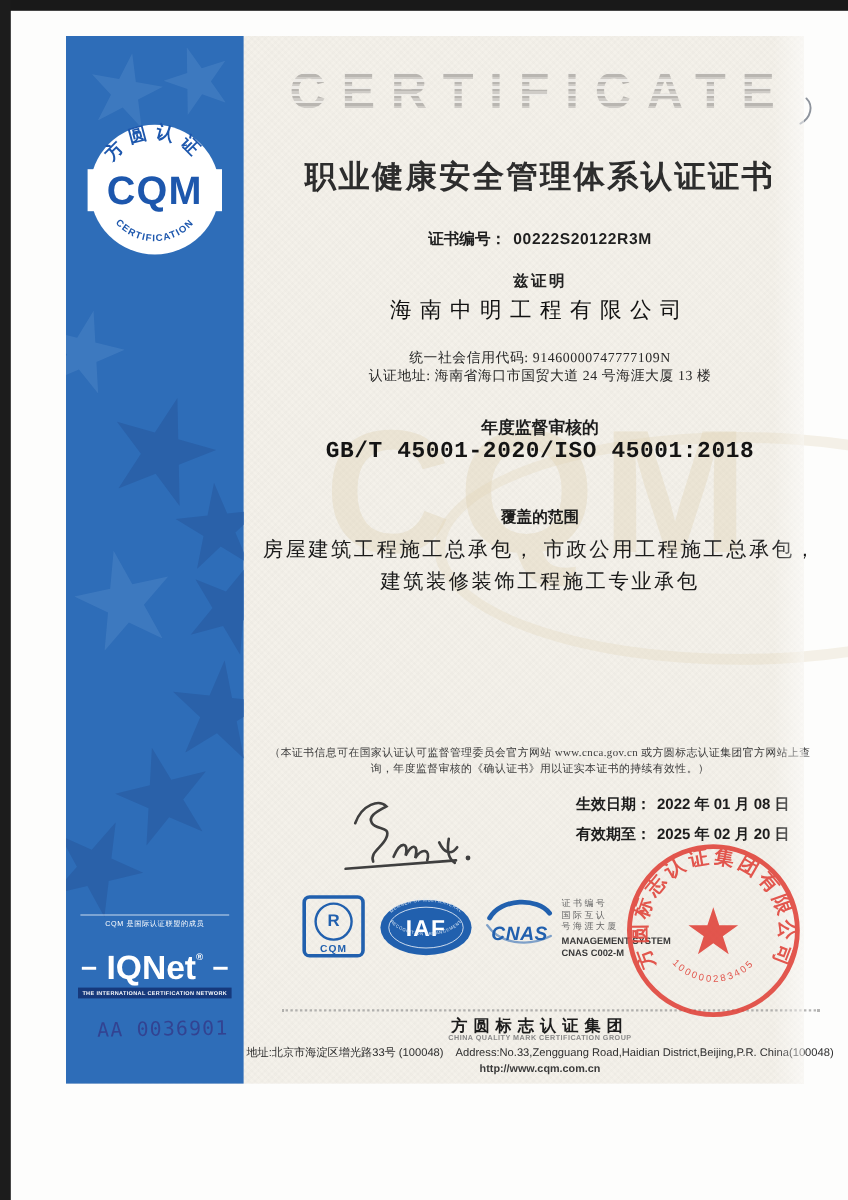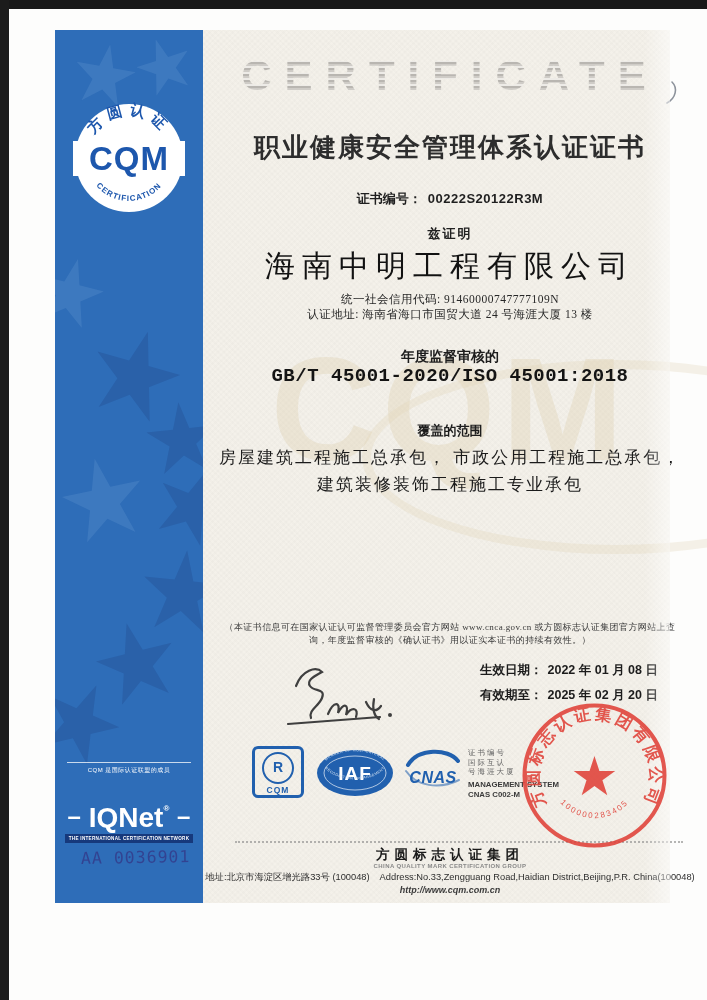--- a/index.html
+++ b/index.html
@@ -23,21 +23,21 @@
   .strip{position:absolute;left:0;top:0;width:148px;height:873px;background:#2e6db8;overflow:hidden;}
   .star{position:absolute;clip-path:polygon(50% 0%,61.8% 38.2%,100% 38.2%,69.1% 61.8%,80.9% 100%,50% 76.4%,19.1% 100%,30.9% 61.8%,0% 38.2%,38.2% 38.2%);}
   .star.dark{background:#2a61a9;}
   .star.light{background:#4a83c5;opacity:.55;}
 
   .badge{position:absolute;left:18px;top:72px;width:112px;height:112px;}
 
   .iqnet{position:absolute;left:6px;top:732px;width:136px;text-align:center;color:#fff;}
   .iqnet-member{font-size:6px;letter-spacing:.5px;border-top:1px solid rgba(255,255,255,.75);
     width:124px;margin:0 auto;padding-top:3px;white-space:nowrap;overflow:hidden;}
-  .iqnet-name-row{margin-top:19px;font-weight:bold;font-size:28px;line-height:30px;white-space:nowrap;}
+  .iqnet-name-row{margin-top:8px;font-weight:bold;font-size:28px;line-height:30px;white-space:nowrap;}
   .iqnet-dash{font-size:24px;vertical-align:3px;font-weight:bold;}
   .iqnet-reg{font-size:8px;vertical-align:16px;}
   .iqnet-tagline{width:128px;margin:1px auto 0;background:#16397c;color:#fff;font-size:4.6px;
     letter-spacing:.3px;padding:2px 0;font-weight:bold;white-space:nowrap;overflow:hidden;}
 
   .serial{position:absolute;left:26px;top:818px;font-family:"DejaVu Sans Mono",monospace;
     font-size:16.5px;color:#333f8e;letter-spacing:1px;transform:rotate(-1deg);opacity:.9;}
 
   
   .content{position:absolute;left:150px;top:0;width:490px;height:873px;}
@@ -48,34 +48,34 @@
   .wm-text{top:300px;font-size:146px;font-weight:800;letter-spacing:6px;color:rgba(225,212,184,0.42);
     font-family:"Liberation Sans",sans-serif;line-height:160px;}
 
   .heading{top:22px;font-size:42px;font-weight:bold;letter-spacing:13px;
     background:repeating-linear-gradient(180deg,#cfccc7 0 2px,#edebe7 2px 4px,#b9b6b1 4px 6px);
     -webkit-background-clip:text;background-clip:text;color:transparent;white-space:nowrap;}
   .title{top:100px;font-size:26px;font-weight:bold;letter-spacing:2px;color:#2d2d2d;}
   .certno{top:160px;font-size:13px;font-weight:bold;color:#1f1f1f;}
   .certno .val{margin-left:6px;letter-spacing:.5px;}
   .certify{top:195px;font-size:13px;font-weight:bold;letter-spacing:2px;color:#222;font-family:"Liberation Serif",serif;}
-  .company{top:216px;font-size:30px;letter-spacing:7px;color:#121212;font-family:"Liberation Serif",serif;}
+  .company{top:216px;font-size:18px;letter-spacing:7px;color:#121212;font-family:"Liberation Serif",serif;}
   .codeblock{top:262px;font-size:11.5px;line-height:14.5px;color:#272727;font-family:"Liberation Serif",serif;letter-spacing:.5px;}
   .conform{top:318px;font-size:14px;font-weight:bold;color:#1d1d1d;}
   .standard{top:335px;font-size:19px;font-weight:bold;color:#141414;font-family:Liberation Mono, monospace;letter-spacing:.5px;}
   .scope-label{top:392px;font-size:13px;font-weight:bold;color:#1d1d1d;}
   .scope1{top:416px;font-size:17px;letter-spacing:2px;color:#1b1b1b;font-family:"Liberation Serif",serif;}
   .scope2{top:443px;font-size:17px;letter-spacing:2px;color:#1b1b1b;font-family:"Liberation Serif",serif;}
   .note{top:591px;font-size:9px;line-height:13px;color:#3a3a3a;font-family:"Liberation Serif",serif;letter-spacing:.4px;}
 
   .f-group{top:816px;font-size:13.5px;font-weight:bold;letter-spacing:5px;color:#1b1b1b;}
   .f-group-en{top:833px;font-size:6px;font-weight:bold;color:#888;letter-spacing:.4px;}
   .f-address{top:841px;font-size:9.3px;color:#2e2e2e;white-space:nowrap;}
   .f-address .en{margin-left:10px;}
-  .f-web{top:855px;font-size:9px;font-weight:bold;color:#3a3a3a;font-style:italic;}
+  .f-web{top:855px;font-size:9px;font-weight:bold;color:#3a3a3a;}
 
   
   .dates{position:absolute;left:425px;top:632px;width:210px;font-size:12.5px;font-weight:bold;color:#1c1c1c;}
   .dates .row{margin-bottom:8px;white-space:nowrap;}
   .dates .lbl{margin-right:5px;}
   .signature{position:absolute;left:225px;top:628px;width:160px;height:84px;}
 
   
   .rcqm{position:absolute;left:197px;top:716px;width:52px;height:52px;border:3px solid #2160ae;border-radius:6px;box-sizing:border-box;}
   .rcqm-circle{width:28px;height:28px;border:2.5px solid #2160ae;border-radius:50%;margin:3px auto 0;

